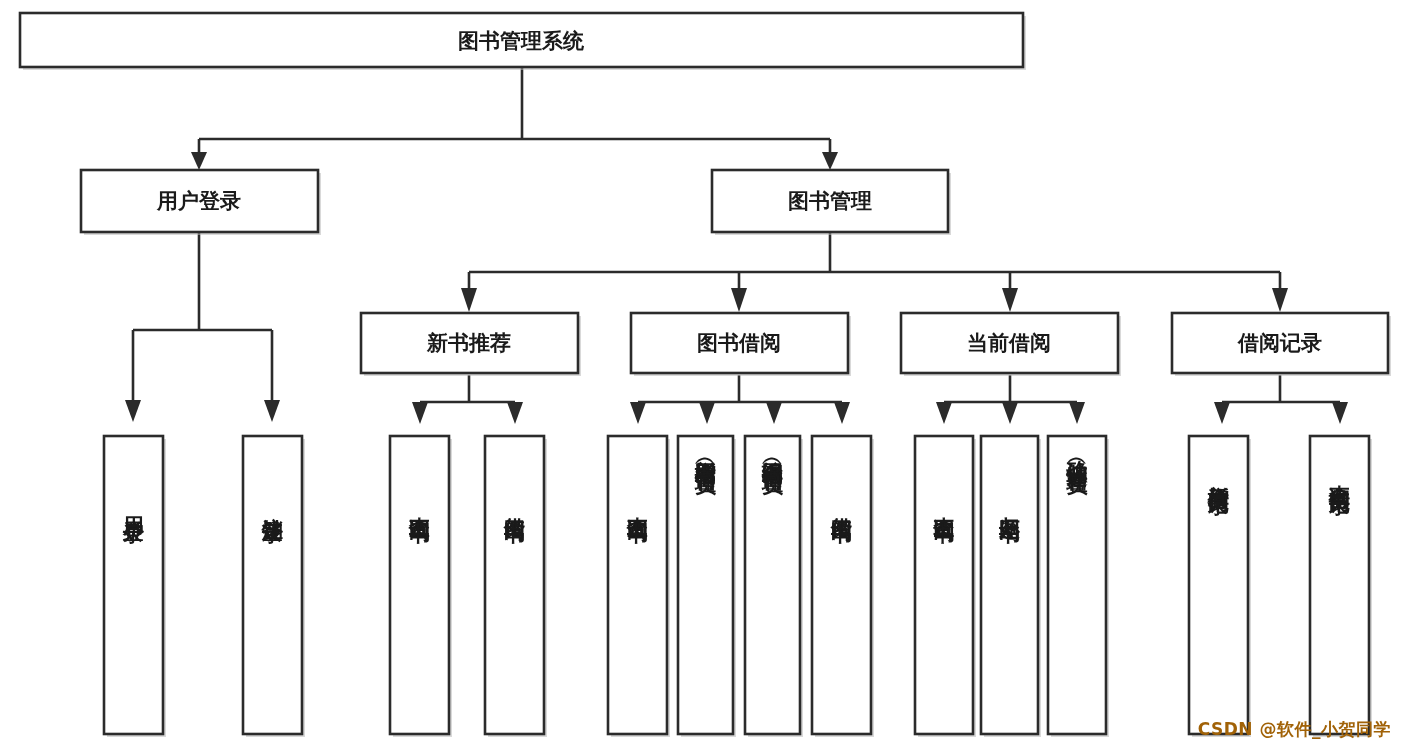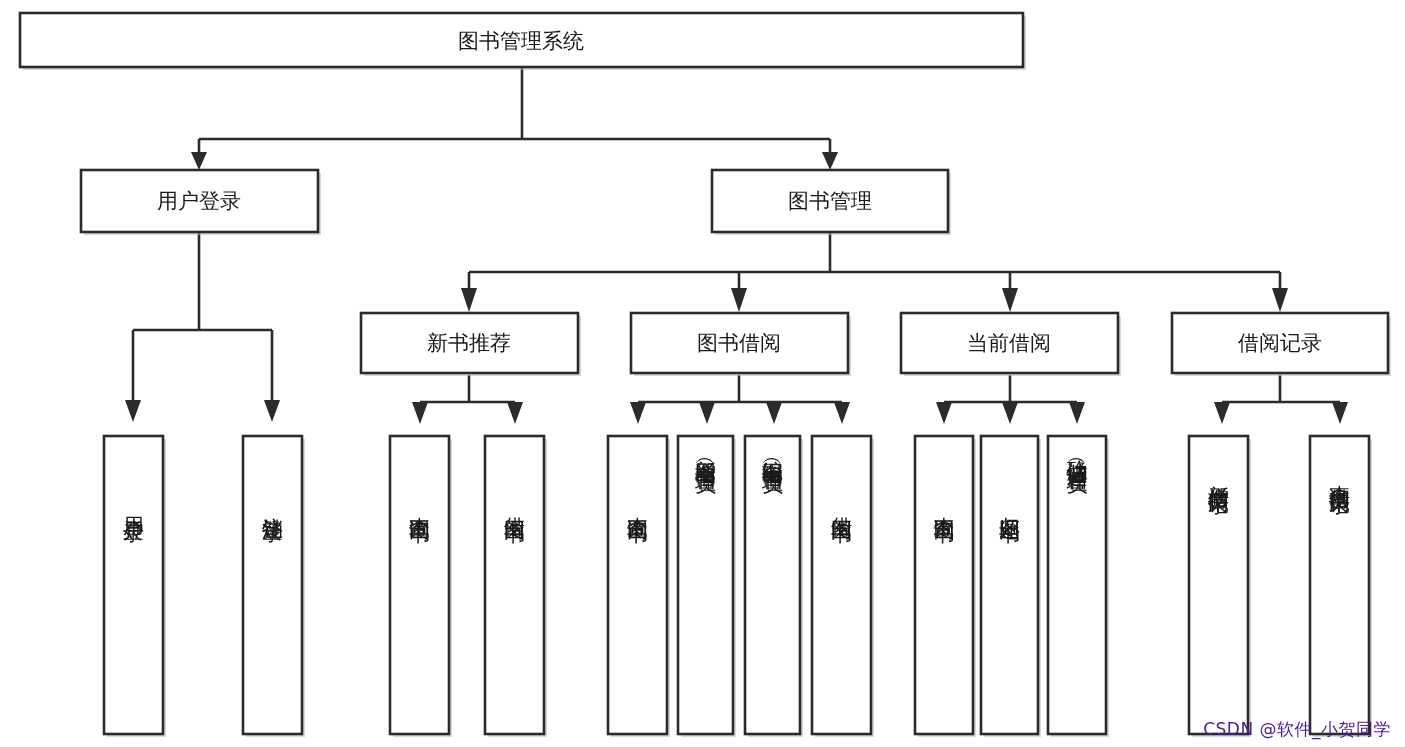--- a/index.html
+++ b/index.html
@@ -10,20 +10,21 @@
   }
   body {
     font-family: "DejaVu Sans", "Liberation Sans", sans-serif;
   }
   #diagram-root {
     position: relative;
     width: 1405px;
     height: 747px;
     background: #ffffff;
     overflow: hidden;
+    font-weight: bold;
   }
   svg#tree-svg {
     position: absolute;
     left: 0;
     top: 0;
     width: 1405px;
     height: 747px;
     display: block;
   }
   .node-rect {
@@ -69,21 +70,21 @@
     letter-spacing: 2px;
     white-space: nowrap;
     text-align: center;
   }
   .watermark {
     position: absolute;
     right: 14px;
     bottom: 6px;
     font-family: "DejaVu Sans", "Liberation Sans", sans-serif;
     font-size: 17px;
-    color: #4c1d95;
+    color: #a16207;
     letter-spacing: 0.5px;
     user-select: none;
     pointer-events: none;
   }
 </style>
 </head>
 <body>
 
 <div id="diagram-root">
 

